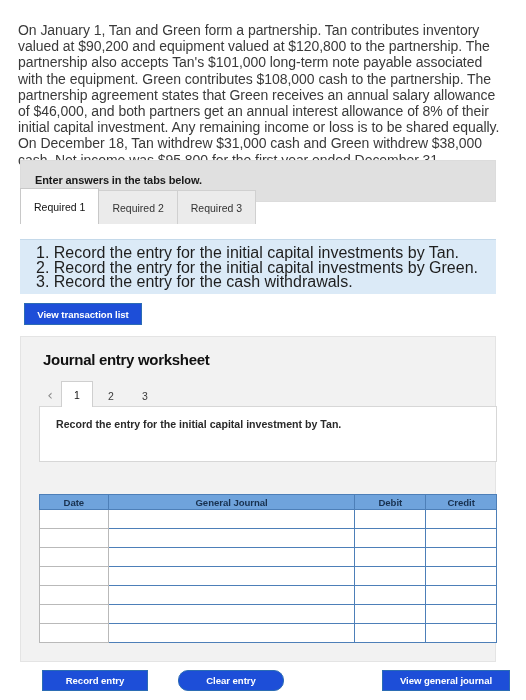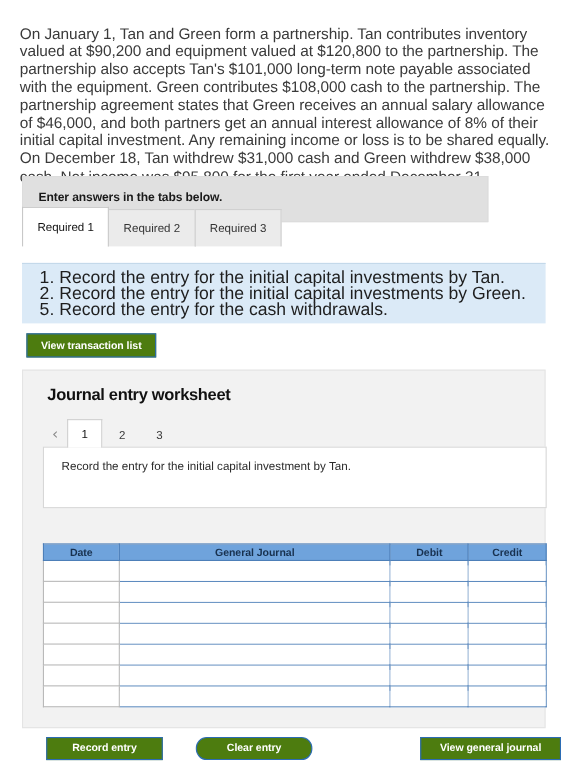--- a/index.html
+++ b/index.html
@@ -20,21 +20,21 @@
     left: 18px; top: 22px; width: 492px;
     font-size: 14px;
     line-height: 16.2px;
     color: #3a3a3a;
     letter-spacing: -0.05px;
   }
 
   
   .banner {
     position: absolute;
-    left: 20px; top: 160px; width: 424px; height: 42px;
+    left: 20px; top: 160px; width: 476px; height: 42px;
     background: #e0e0e0;
     border: 1px solid #dcdcdc;
   }
   .banner-text {
     position: absolute;
     left: 14px; top: 13px;
     font-size: 11px;
     font-weight: bold;
     color: #1a1a1a;
     letter-spacing: -0.1px;
@@ -91,21 +91,21 @@
     line-height: 14.5px;
     color: #1e1e1e;
     white-space: nowrap;
   }
 
   
   .btn {
     display: inline-flex;
     align-items: center;
     justify-content: center;
-    background: #4d7c0f;
+    background: #1d4ed8;
     color: #ffffff;
     font-size: 9.6px;
     font-weight: bold;
     border: 1px solid #2b6cb4;
     cursor: pointer;
     letter-spacing: -0.05px;
     white-space: nowrap;
   }
   .btn-view-txn {
     position: absolute;
@@ -164,20 +164,21 @@
     z-index: 3;
     position: relative;
   }
 
   
   .desc-box {
     position: absolute;
     left: 18px; top: 69px; width: 458px; height: 56px;
     background: #ffffff;
     border: 1px solid #d7d7d7;
+    font-weight: bold;
   }
   .desc-text {
     position: absolute;
     left: 16px; top: 11px;
     font-size: 10.6px;
     color: #2a2a2a;
   }
 
   
   .note {
@@ -271,21 +272,21 @@
     </div>
     <div class="req-tab">
       <span>Required 3</span>
     </div>
   </div>
 
   <div class="req-panel">
     <ul class="req-list">
       <li>1. Record the entry for the initial capital investments by Tan.</li>
       <li>2. Record the entry for the initial capital investments by Green.</li>
-      <li>5. Record the entry for the cash withdrawals.</li>
+      <li>3. Record the entry for the cash withdrawals.</li>
     </ul>
   </div>
 
   <div class="btn btn-view-txn">
     <span>View transaction list</span>
   </div>
 
   <div class="worksheet">
 
     <div class="ws-title">Journal entry worksheet</div>

